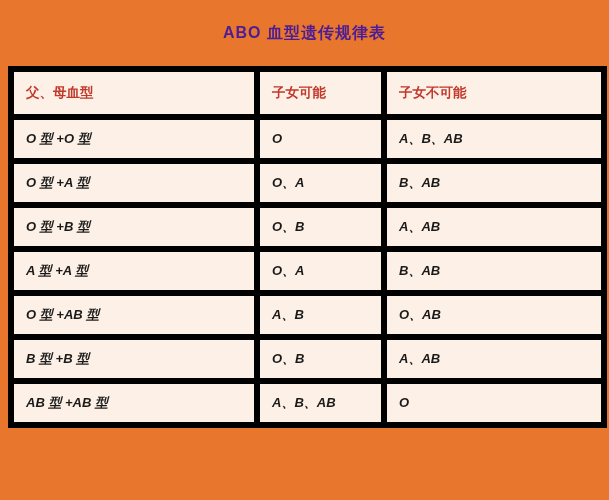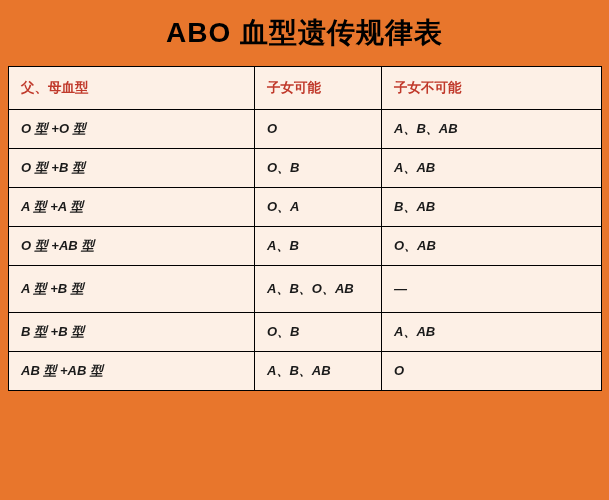--- a/index.html
+++ b/index.html
@@ -22,36 +22,36 @@
     padding: 0 8px;
   }
   .title-bar {
     height: 66px;
     display: flex;
     align-items: center;
     justify-content: center;
     background: #e8762c;
   }
   .title-text {
-    color: #000000;
-    font-size: 28px;
+    color: #4c1d95;
+    font-size: 16px;
     font-weight: bold;
     letter-spacing: 1px;
   }
   table.abo {
     width: 593px;
     border-collapse: collapse;
     background: #fdf0e6;
     table-layout: fixed;
   }
   table.abo col.c1 { width: 246px; }
   table.abo col.c2 { width: 127px; }
   table.abo col.c3 { width: 220px; }
   table.abo th, table.abo td {
-    border: 1px solid #000000;
+    border: 6px solid #000000;
     text-align: left;
     vertical-align: middle;
     padding: 0 12px;
     font-size: 13px;
     color: #1a1a1a;
     font-weight: bold;
     line-height: 1.35;
   }
   table.abo thead th {
     height: 42px;
@@ -105,20 +105,31 @@
           </td>
         <td>
             <span class="cell-wrap">O</span>
           </td>
         <td>
             <span class="cell-wrap">A、B、AB</span>
           </td>
       </tr>
       <tr>
         <td>
+            <span class="cell-wrap">O 型 +A 型</span>
+          </td>
+        <td>
+            <span class="cell-wrap">O、A</span>
+          </td>
+        <td>
+            <span class="cell-wrap">B、AB</span>
+          </td>
+      </tr>
+      <tr>
+        <td>
             <span class="cell-wrap">O 型 +B 型</span>
           </td>
         <td>
             <span class="cell-wrap">O、B</span>
           </td>
         <td>
             <span class="cell-wrap">A、AB</span>
           </td>
       </tr>
       <tr>
@@ -136,31 +147,20 @@
         <td>
             <span class="cell-wrap">O 型 +AB 型</span>
           </td>
         <td>
             <span class="cell-wrap">A、B</span>
           </td>
         <td>
             <span class="cell-wrap">O、AB</span>
           </td>
       </tr>
-      <tr class="tall">
-        <td>
-            <span class="cell-wrap">A 型 +B 型</span>
-          </td>
-        <td>
-            <span class="cell-wrap">A、B、O、AB</span>
-          </td>
-        <td>
-            <span class="cell-wrap dash">—</span>
-          </td>
-      </tr>
       <tr>
         <td>
             <span class="cell-wrap">B 型 +B 型</span>
           </td>
         <td>
             <span class="cell-wrap">O、B</span>
           </td>
         <td>
             <span class="cell-wrap">A、AB</span>
           </td>

